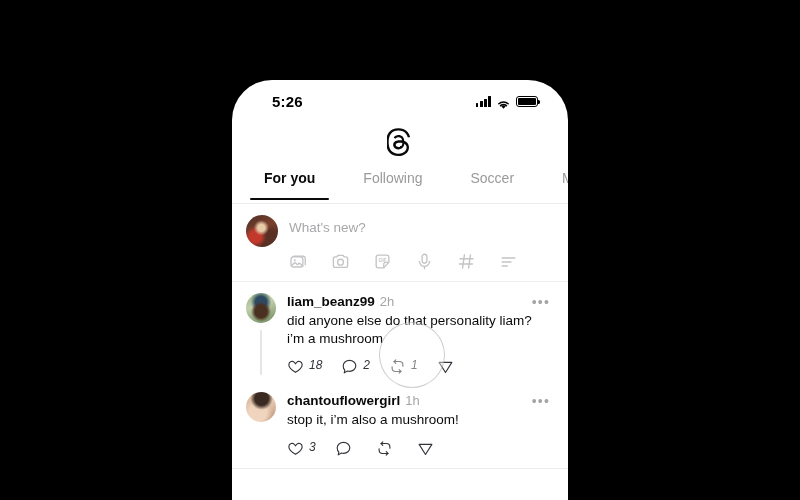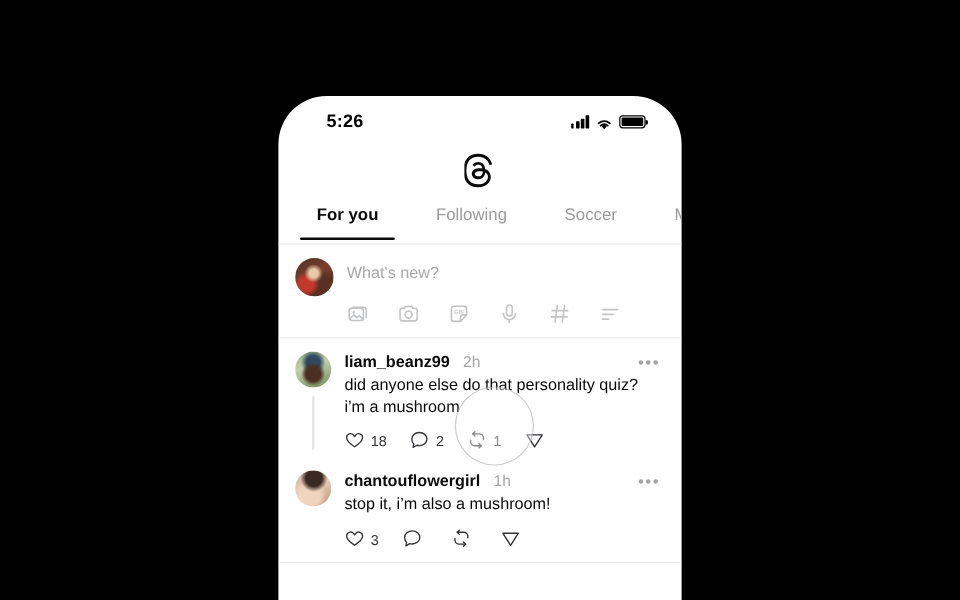--- a/index.html
+++ b/index.html
@@ -108,27 +108,27 @@
     display:flex; align-items:center; gap:23px;
     margin-top:16px; color:#c3c4c6;
   }
   .comp-icons > span { display:block; line-height:0; }
 
   
   .post { display:flex; gap:11px; padding:11px 16px 6px 14px; position:relative; }
   .post-left { flex:0 0 auto; display:flex; flex-direction:column; align-items:center; width:30px; }
   .thread-line { width:2px; flex:1 1 auto; background:#e4e5e7; margin-top:7px; border-radius:1px; min-height:24px; }
   .post-body { flex:1 1 auto; min-width:0; padding-top:1px; }
-  .post-head { display:flex; align-items:center; gap:11px; }
+  .post-head { display:flex; align-items:center; gap:5px; }
   .p-name { font-size:13.5px; font-weight:bold; color:#0a0a0a; }
   .p-time { font-size:13px; color:#a5a5a8; }
   .p-more { margin-left:auto; color:#a5a5a8; font-size:14px; letter-spacing:1.2px; line-height:8px; padding-right:2px;}
   .p-text { font-size:13.5px; color:#0a0a0a; line-height:17.5px; margin-top:3px; }
   .p-actions { display:flex; align-items:center; gap:19px; margin-top:11px; color:#55565a; }
-  .act { display:flex; align-items:flex-end; gap:5px; }
+  .act { display:flex; align-items:flex-start; gap:5px;font-style:italic; }
   .act-n { font-size:12px; color:#33343a; }
 
   .divider { height:1px; background:#eceded; margin:5px 0 0 0; }
 
   
   .touch {
     position:absolute; left:379px; top:322px;
     width:66px; height:66px; border-radius:50%;
     border:1.6px solid rgba(120,120,120,.38);
     background:rgba(255,255,255,.40);
@@ -230,21 +230,21 @@
       <div class="post-left">
         <div class="avatar av-b"></div>
         <div class="thread-line"></div>
       </div>
       <div class="post-body">
         <div class="post-head">
           <span class="p-name">liam_beanz99</span>
           <span class="p-time">2h</span>
           <span class="p-more">•••</span>
         </div>
-        <div class="p-text">did anyone else do that personality quiz? i’m a mushroom</div>
+        <div class="p-text">did anyone else do that personality liam? i’m a mushroom</div>
         <div class="p-actions">
           <span class="act">
             <svg width="17" height="17" viewBox="0 0 24 24" fill="none" stroke="#33343a" stroke-width="1.6">
               <path d="M12 20.2 C5.6 16.2 2.6 13.2 2.6 9.4 a4.6 4.6 0 0 1 8.3-2.7 l1.1 1.5 1.1-1.5 a4.6 4.6 0 0 1 8.3 2.7 c0 3.8-3 6.8-9.4 10.8 Z" stroke-linejoin="round"></path>
             </svg>
             <span class="act-n">18</span>
           </span>
           <span class="act">
             <svg width="17" height="17" viewBox="0 0 24 24" fill="none" stroke="#33343a" stroke-width="1.6">
               <path d="M12 3.4 c5 0 8.9 3.3 8.9 7.7 0 4.3-3.9 7.7-8.9 7.7 -1 0-2-.13-2.9-.38 L4.6 21 l.8-3.9 C3.7 15.7 3.1 13.6 3.1 11.1 3.1 6.7 7 3.4 12 3.4 Z" stroke-linejoin="round"></path>

